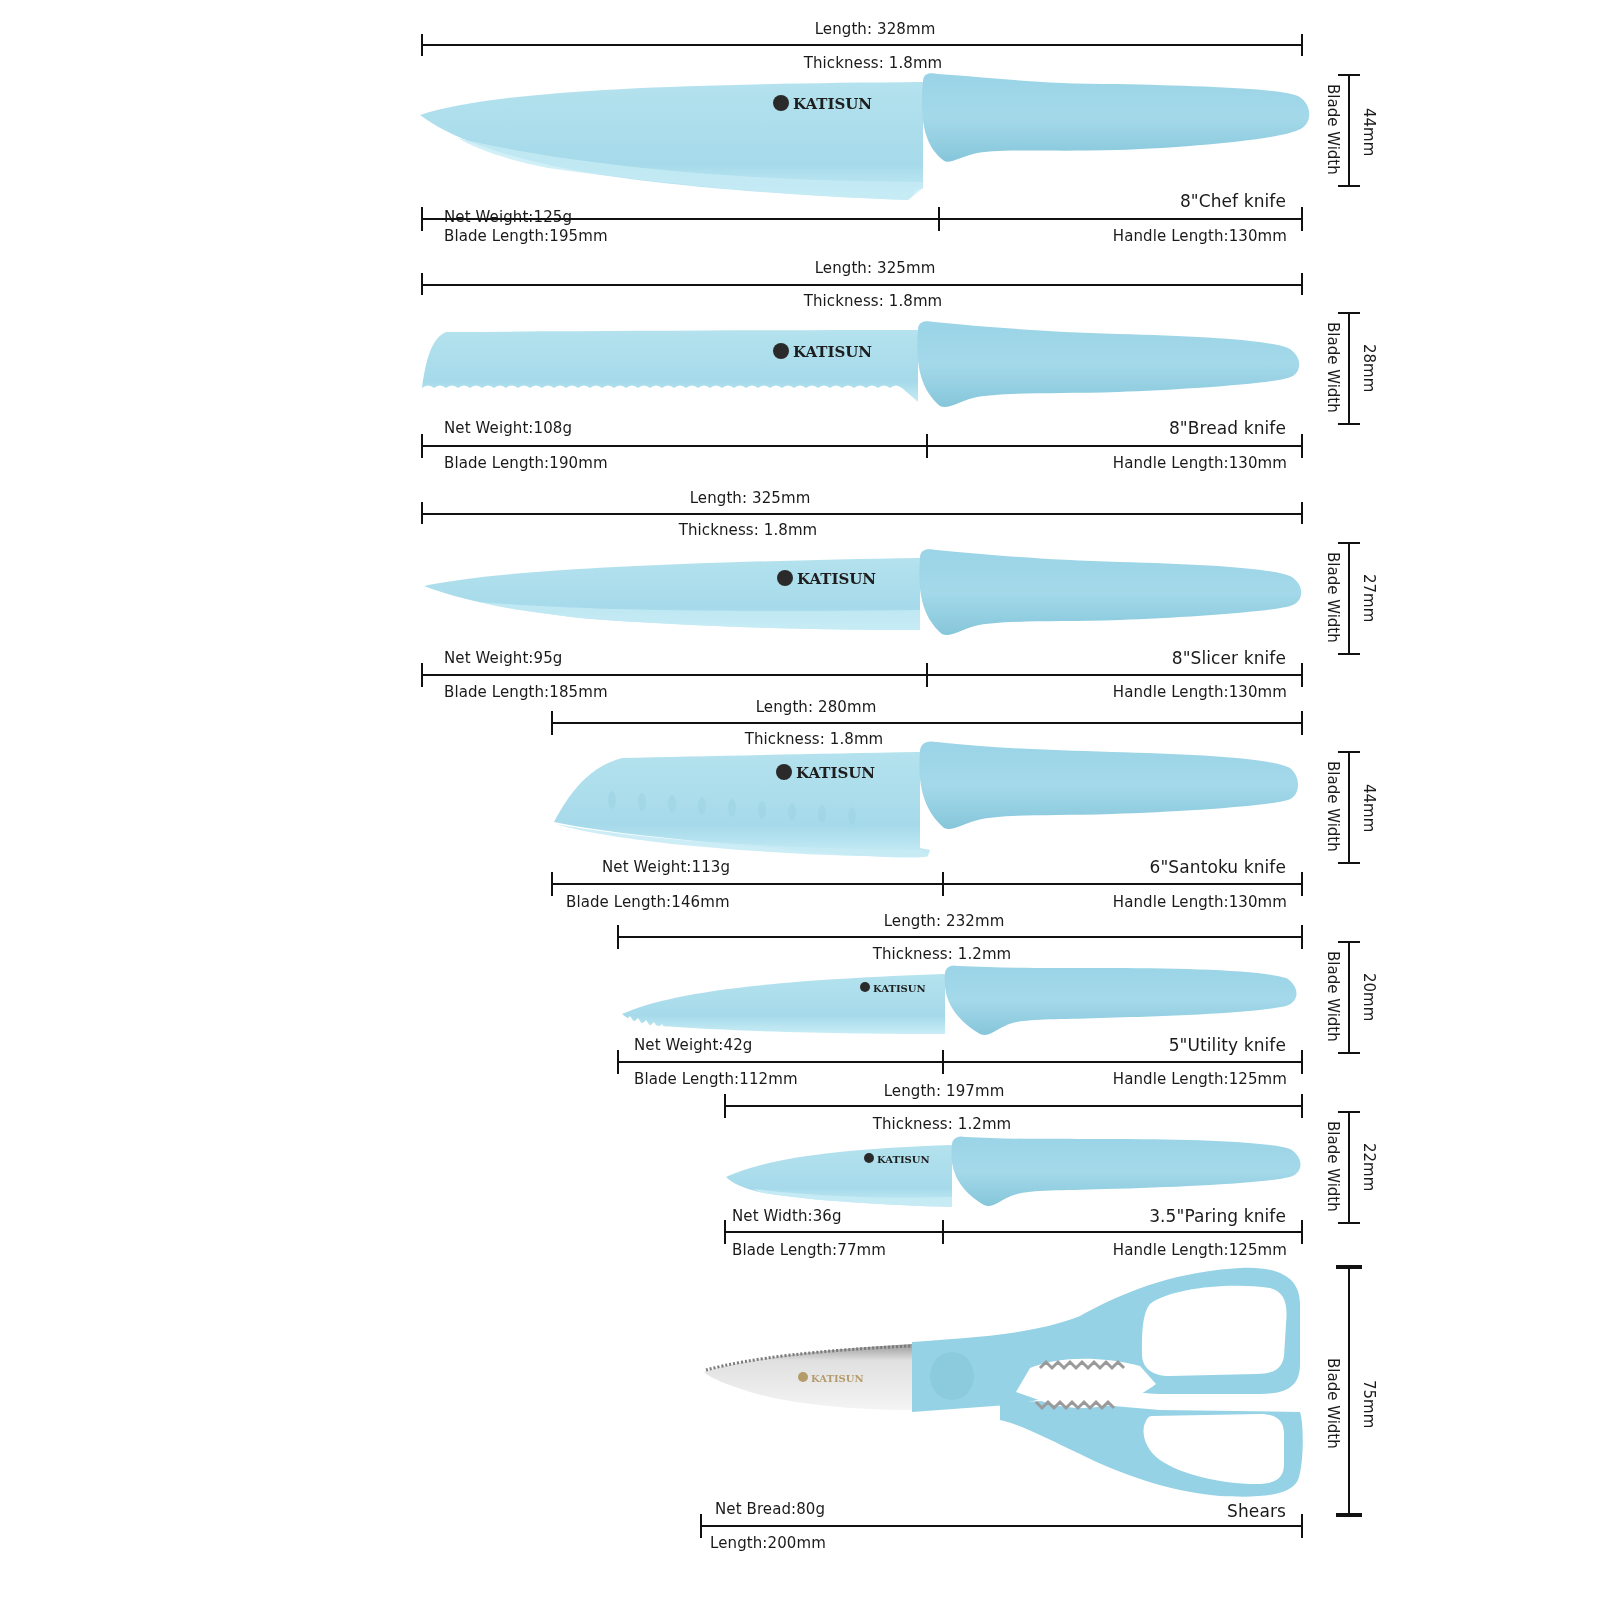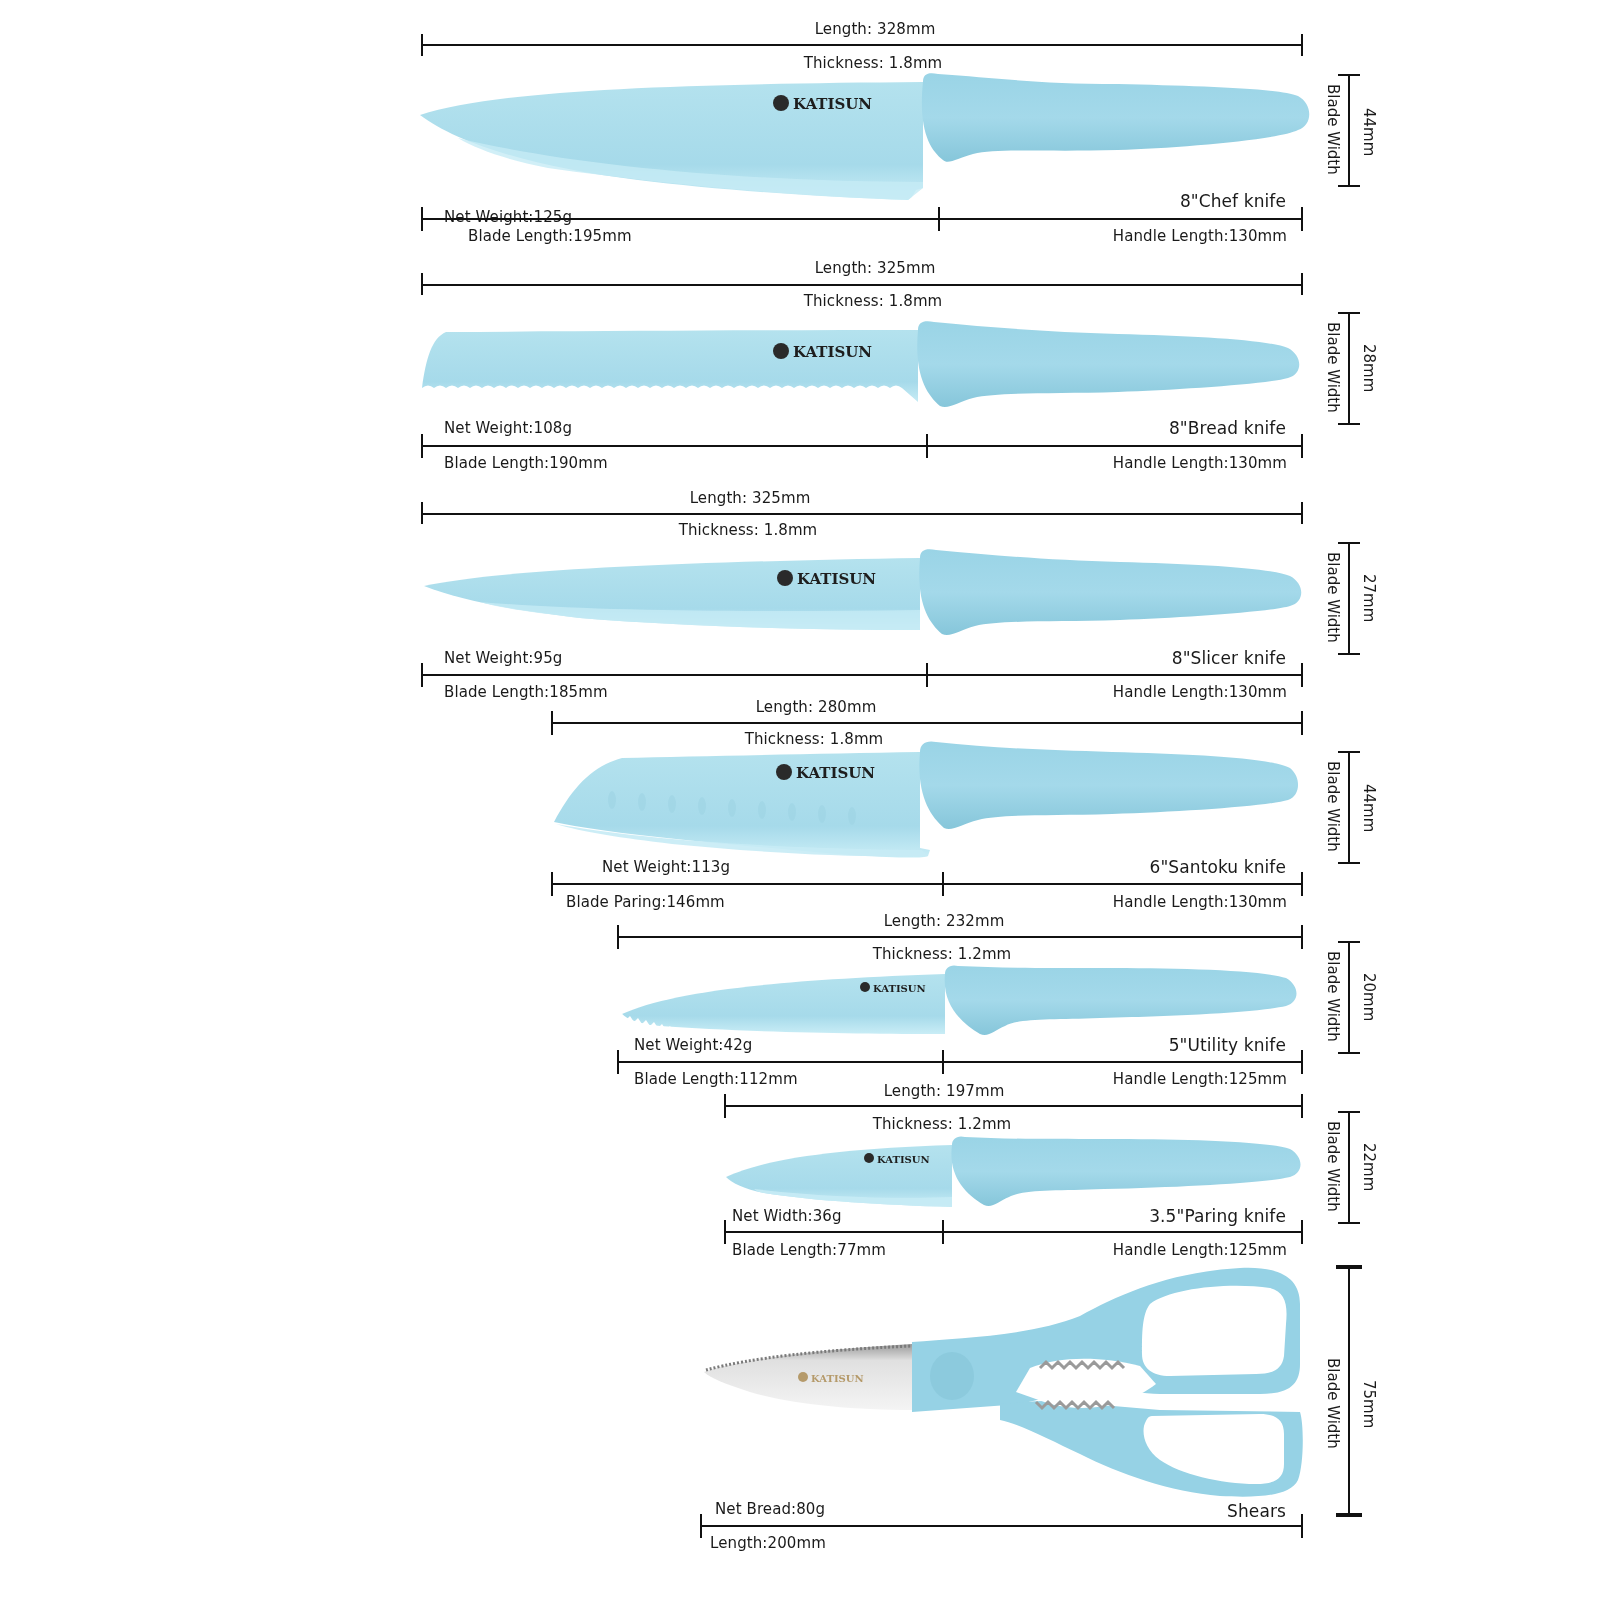--- a/index.html
+++ b/index.html
@@ -55,21 +55,21 @@
       <text x="20" y="14" font-family="DejaVu Serif, serif" font-size="15" font-weight="bold" fill="#1e1e1e">KATISUN</text>
     </g>
   </svg>
 
   <div class="txt" style="left:444px; top:192px;margin-top:16px;">Net Weight:125g</div>
   <div class="txt name right" style="left:1286px; top:191px;">8"Chef knife</div>
   <div class="hline" style="left:421px; top:218px; width:882px;"></div>
   <div class="vtick" style="left:421px; top:207px; height:24px;"></div>
   <div class="vtick" style="left:938px; top:207px; height:24px;"></div>
   <div class="vtick" style="left:1301px; top:207px; height:24px;"></div>
-  <div class="txt" style="left:468px; top:227px;">Blade Length:195mm</div>
+  <div class="txt" style="left:444px; top:227px;">Blade Length:195mm</div>
   <div class="txt right" style="left:1287px; top:227px;">Handle Length:130mm</div>
 
   <div class="vtxt" style="left:1342px; top:84px;">Blade Width</div>
   <div class="vtick" style="left:1348px; top:74px; height:112px;"></div>
   <div class="htick" style="left:1338px; top:74px; width:22px;"></div>
   <div class="htick" style="left:1338px; top:185px; width:22px;"></div>
   <div class="vtxt" style="left:1378px; top:108px;">44mm</div>
 </div>
 
 <div>
@@ -165,21 +165,21 @@
       <text x="20" y="14" font-family="DejaVu Serif, serif" font-size="15" font-weight="bold" fill="#1e1e1e">KATISUN</text>
     </g>
   </svg>
 
   <div class="txt" style="left:566px; top:858px;margin-left:36px;">Net Weight:113g</div>
   <div class="txt name right" style="left:1286px; top:857px;">6"Santoku knife</div>
   <div class="hline" style="left:551px; top:883px; width:752px;"></div>
   <div class="vtick" style="left:551px; top:872px; height:24px;"></div>
   <div class="vtick" style="left:942px; top:872px; height:24px;"></div>
   <div class="vtick" style="left:1301px; top:872px; height:24px;"></div>
-  <div class="txt" style="left:566px; top:893px;">Blade Paring:146mm</div>
+  <div class="txt" style="left:566px; top:893px;">Blade Length:146mm</div>
   <div class="txt right" style="left:1287px; top:893px;">Handle Length:130mm</div>
 
   <div class="vtxt" style="left:1342px; top:761px;">Blade Width</div>
   <div class="vtick" style="left:1348px; top:751px; height:113px;"></div>
   <div class="htick" style="left:1338px; top:751px; width:22px;"></div>
   <div class="htick" style="left:1338px; top:862px; width:22px;"></div>
   <div class="vtxt" style="left:1378px; top:784px;">44mm</div>
 </div>
 
 <div>

